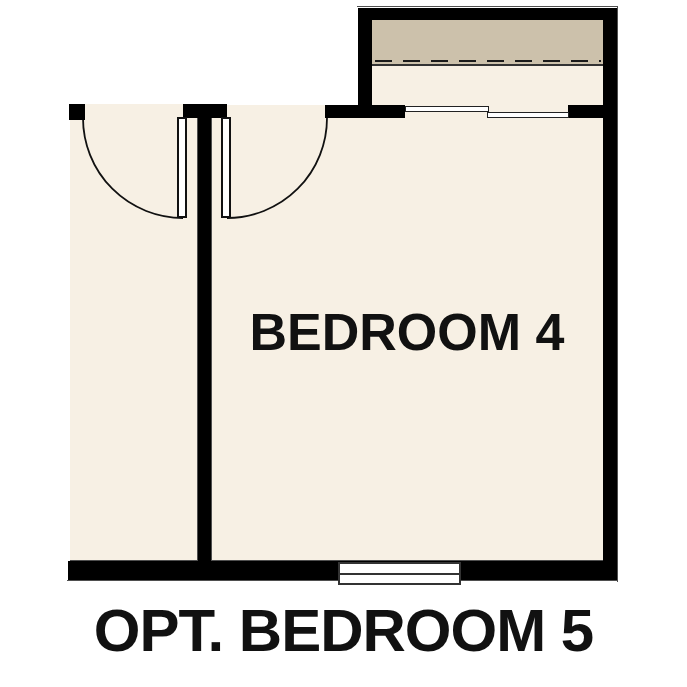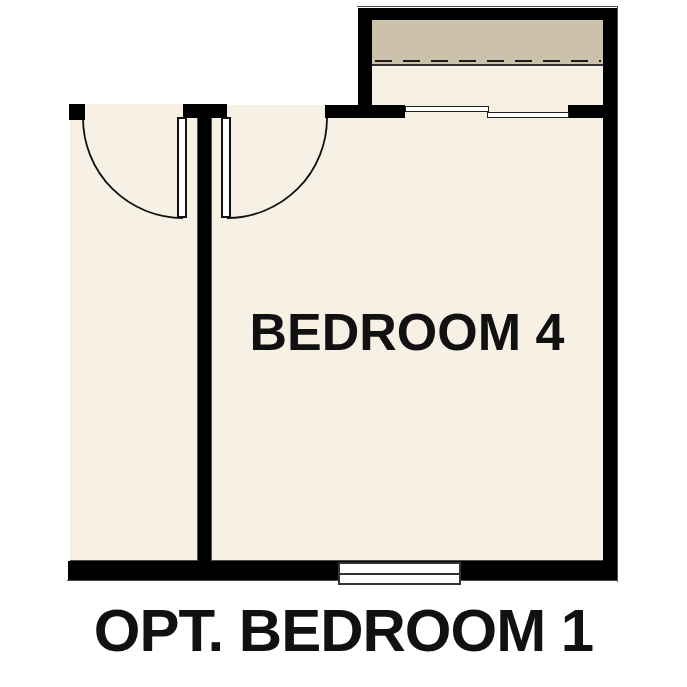--- a/index.html
+++ b/index.html
@@ -140,15 +140,15 @@
   <div class="abs door-leaf door-leaf-right"></div>
 
   <div class="abs slide-panel slide-panel-upper"></div>
   <div class="abs slide-panel slide-panel-lower"></div>
 
   <div class="abs window">
     <div class="window-midline"></div>
   </div>
 
   <div class="abs room-label">BEDROOM 4</div>
-  <div class="abs caption">OPT. BEDROOM 1</div>
+  <div class="abs caption">OPT. BEDROOM 5</div>
 
 </div>
 
 </body></html>

